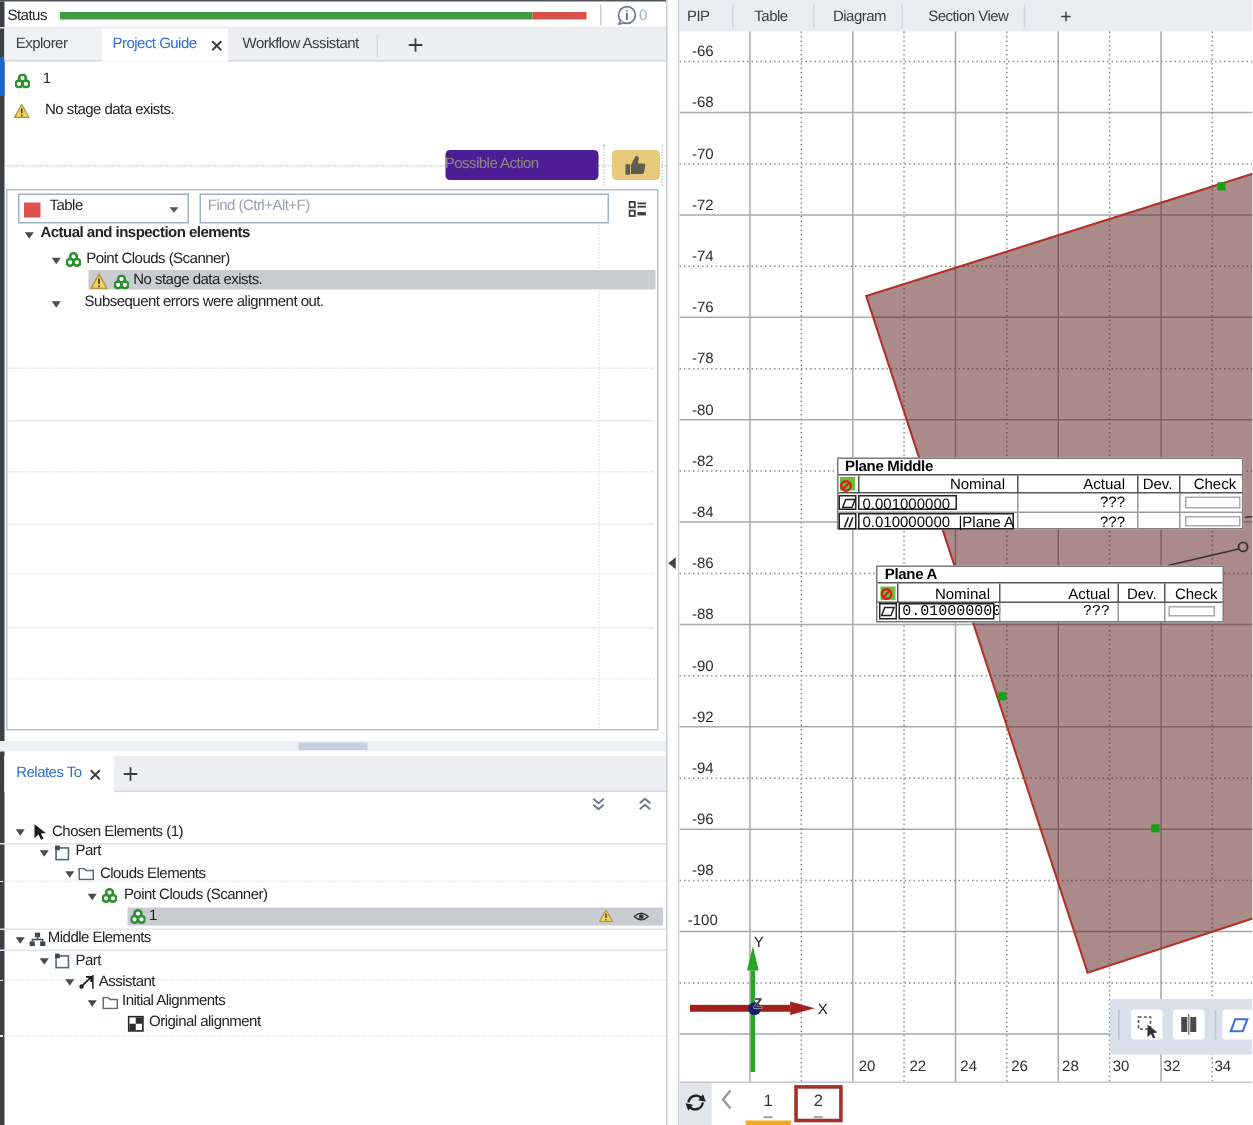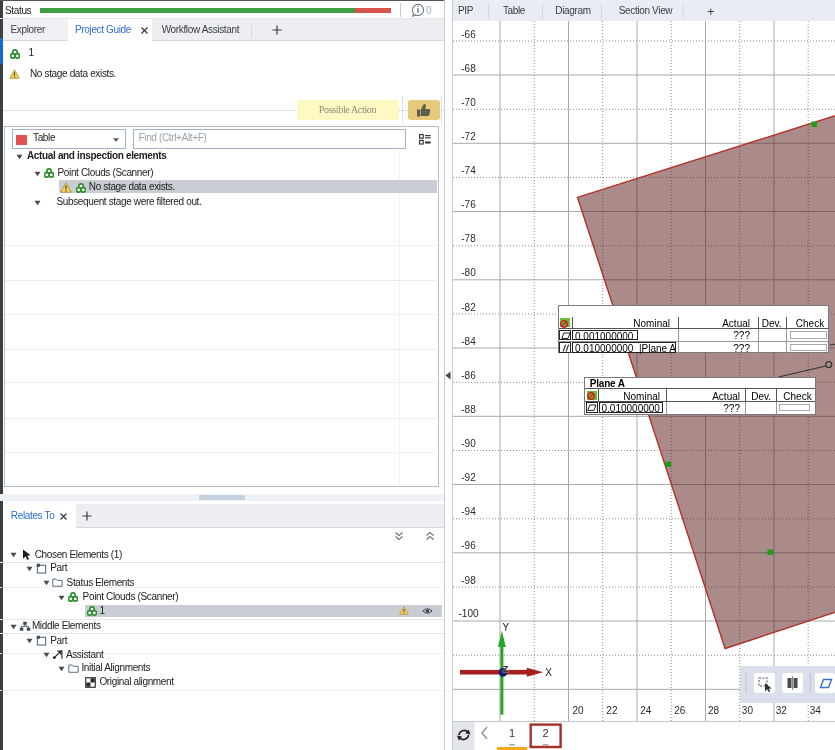--- a/index.html
+++ b/index.html
@@ -56,22 +56,22 @@
   <svg class="abs" style="left:9px;top:69px;" width="11" height="10" viewBox="0 0 12 11">
     <path d="M6 0.8 L11.3 10.2 L0.7 10.2 Z" fill="#f2d168" stroke="#b5952e" stroke-width="0.9" stroke-linejoin="round"></path>
     <rect x="5.4" y="3.6" width="1.2" height="3.7" fill="#55451a"></rect>
     <rect x="5.4" y="8.2" width="1.2" height="1.2" fill="#55451a"></rect>
   </svg>
   <div class="abs t" style="left:30px;top:67.1px;">No stage data exists.</div>
 
   <div class="abs" style="left:2.5px;top:110px;width:441px;height:0;border-top:1px dotted #c9ccd2;"></div>
   <div class="abs" style="left:401.5px;top:96px;width:0;height:28px;border-left:1px dotted #c9ccd2;"></div>
   <div class="abs" style="left:440.5px;top:96px;width:0;height:28px;border-left:1px dotted #c9ccd2;"></div>
-  <div class="abs t" style="left:296.5px;top:99.8px;width:102px;height:20.4px;background:#fef9c3;border-radius:3px;
-       color:#8b8b7e;text-align:center;line-height:20.4px;font-family:Liberation Serif, serif;">Possible Action</div>
+  <div class="abs t" style="left:296.5px;top:99.8px;width:102px;height:20.4px;background:#4c1d95;border-radius:3px;
+       color:#8b8b7e;text-align:left;line-height:20.4px;">Possible Action</div>
   <div class="abs" style="left:408px;top:99.8px;width:31.5px;height:20.4px;background:#e7c97b;border-radius:3px;"></div>
   <svg class="abs" style="left:416px;top:103px;" width="15" height="14" viewBox="0 0 15 14">
     <path d="M1 6.5 h3 v7 h-3 z M4.6 7 v6 h7.2 q1.4 0 1.6-1.4 l0.8-4.2 q0.2-1.4-1.3-1.4 h-3.6 l0.6-3.2 q0.2-1.6-1.2-1.8 l-0.9-0.1 z" fill="#5d5e4e"></path>
   </svg>
 
   <div class="abs" style="left:4px;top:126.3px;width:433px;height:359px;border:1px solid #b3bfd3;background:#fff;"></div>
 
   <div class="abs" style="left:5px;top:280px;width:431px;height:1px;background:#ececee;"></div>
   <div class="abs" style="left:5px;top:349px;width:431px;height:1px;background:#ececee;"></div>
   <div class="abs" style="left:5px;top:417.5px;width:431px;height:1px;background:#ececee;"></div>
@@ -120,21 +120,21 @@
   </svg>
   <svg class="abs" style="left:75.5px;top:182.5px;" width="10" height="10" viewBox="0 0 11 11">
     <circle cx="5.5" cy="3.4" r="2.5" fill="#fff" stroke="#2e8f2e" stroke-width="1.9"></circle>
     <circle cx="3" cy="7.6" r="2.5" fill="#fff" stroke="#2e8f2e" stroke-width="1.9"></circle>
     <circle cx="8" cy="7.6" r="2.5" fill="#fff" stroke="#2e8f2e" stroke-width="1.9"></circle>
   </svg>
   <div class="abs t" style="left:88.8px;top:180.4px;">No stage data exists.</div>
   <svg class="abs" style="left:34px;top:199.5px;" width="7" height="6" viewBox="0 0 8 7">
       <path d="M0.5 1 L7.5 1 L4 6 Z" fill="#4a4a4a"></path>
     </svg>
-  <div class="abs t" style="left:56.4px;top:194.8px;">Subsequent stage were filtered out.</div>
+  <div class="abs t" style="left:56.4px;top:194.8px;">Subsequent errors were alignment out.</div>
 
   <svg class="abs" style="left:444.5px;top:370.5px;" width="6" height="9" viewBox="0 0 6 9">
       <path d="M5.5 0.5 L5.5 8.5 L0.5 4.5 Z" fill="#444"></path>
     </svg>
 
   <div class="abs" style="left:0;top:493.8px;width:444px;height:7.6px;background:#eef1f5;"></div>
   <div class="abs" style="left:199px;top:494.8px;width:46px;height:5.4px;background:#c6d1e0;"></div>
 
   <div class="abs" style="left:2.5px;top:503.5px;width:441.5px;height:24px;background:#eceef2;"></div>
   <div class="abs" style="left:2.5px;top:527px;width:441.5px;height:1px;background:#d6d9de;"></div>
@@ -177,21 +177,21 @@
     <rect x="0.8" y="0.8" width="3.4" height="3.4" fill="#3c4854"></rect>
   </svg>
   <div class="abs t" style="left:50.3px;top:561.2px;">Part</div>
 
   <svg class="abs" style="left:42.6px;top:580px;" width="7" height="6" viewBox="0 0 8 7">
       <path d="M0.5 1 L7.5 1 L4 6 Z" fill="#4a4a4a"></path>
     </svg>
   <svg class="abs" style="left:52.2px;top:578px;" width="11" height="9" viewBox="0 0 12 10">
     <path d="M0.8 1.2 L4.6 1.2 L5.8 2.6 L11.2 2.6 L11.2 9.2 L0.8 9.2 Z" fill="#fff" stroke="#5c6b7c" stroke-width="1.1"></path>
   </svg>
-  <div class="abs t" style="left:66.6px;top:575.8px;">Status Elements</div>
+  <div class="abs t" style="left:66.6px;top:575.8px;">Clouds Elements</div>
 
   <svg class="abs" style="left:58.2px;top:594.5px;" width="7" height="6" viewBox="0 0 8 7">
       <path d="M0.5 1 L7.5 1 L4 6 Z" fill="#4a4a4a"></path>
     </svg>
   <svg class="abs" style="left:68.3px;top:592px;" width="10" height="10" viewBox="0 0 11 11">
     <circle cx="5.5" cy="3.4" r="2.5" fill="#fff" stroke="#2e8f2e" stroke-width="1.9"></circle>
     <circle cx="3" cy="7.6" r="2.5" fill="#fff" stroke="#2e8f2e" stroke-width="1.9"></circle>
     <circle cx="8" cy="7.6" r="2.5" fill="#fff" stroke="#2e8f2e" stroke-width="1.9"></circle>
   </svg>
   <div class="abs t" style="left:82.6px;top:590.2px;">Point Clouds (Scanner)</div>
@@ -387,20 +387,23 @@
     <path d="M487 727 L482 733 L487 739" fill="none" stroke="#999" stroke-width="1.6"></path>
     <text x="512" y="737" font-size="11" fill="#333" text-anchor="middle" font-family="Liberation Sans,sans-serif">1</text>
     <rect x="497" y="747" width="30.3" height="3" fill="#f5a81c"></rect>
     <rect x="509" y="744" width="6" height="1.5" fill="#aaa"></rect>
     <rect x="530.7" y="724.6" width="29.9" height="22.4" fill="#fff" stroke="#a52f2a" stroke-width="2.4"></rect>
     <text x="545.5" y="737" font-size="11" fill="#333" text-anchor="middle" font-family="Liberation Sans,sans-serif">2</text>
     <rect x="542.5" y="744" width="6" height="1.5" fill="#aaa"></rect>
   </svg>
 
   <div class="abs" style="left:557.8px;top:304.6px;width:271.2px;height:48.9px;background:#fff;border:1px solid #7a7a7a;box-sizing:border-box;font-family:'Liberation Sans',sans-serif;">
+    <div class="abs" style="left:0;top:0;width:100%;height:11.4px;border-bottom:1px solid #555;box-sizing:border-box;">
+      <span style="position:absolute;left:4.5px;top:0.2px;font-size:10px;font-weight:bold;color:#000;letter-spacing:-0.2px;white-space:nowrap;">Plane Middle</span>
+    </div>
     <div class="abs" style="left:0;top:11.4px;width:100%;height:12.4px;border-bottom:1px solid #555;box-sizing:border-box;">
       <div class="abs" style="left:1.5px;top:1.5px;width:10px;height:9px;background:#6abf3a;"></div>
       <svg class="abs" style="left:1.5px;top:3px;" width="9" height="9" viewBox="0 0 9 9">
         <circle cx="4" cy="4" r="3.2" fill="none" stroke="#cc2222" stroke-width="1.6"></circle>
         <line x1="1.8" y1="6.2" x2="6.2" y2="1.8" stroke="#cc2222" stroke-width="1.3"></line>
       </svg>
       <span style="position:absolute;right:158px;top:1.2px;font-size:10px;color:#000;">Nominal</span>
       <span style="position:absolute;right:78px;top:1.2px;font-size:10px;color:#000;">Actual</span>
       <span style="position:absolute;left:203px;top:1.2px;font-size:10px;color:#000;">Dev.</span>
       <span style="position:absolute;left:237px;top:1.2px;font-size:10px;color:#000;">Check</span>
@@ -453,21 +456,21 @@
       </svg>
       <span style="position:absolute;right:155px;top:1.2px;font-size:10px;color:#000;">Nominal</span>
       <span style="position:absolute;right:75px;top:1.2px;font-size:10px;color:#000;">Actual</span>
       <span style="position:absolute;left:166px;top:1.2px;font-size:10px;color:#000;">Dev.</span>
       <span style="position:absolute;left:198px;top:1.2px;font-size:10px;color:#000;">Check</span>
       <div class="abs" style="left:13px;top:0;width:1px;height:12.4px;background:#555;"></div>
       <div class="abs" style="left:80.3px;top:0;width:1px;height:12.4px;background:#555;"></div>
       <div class="abs" style="left:160.2px;top:0;width:1px;height:12.4px;background:#555;"></div>
       <div class="abs" style="left:190.4px;top:0;width:1px;height:12.4px;background:#555;"></div>
     </div>
-    <div class="abs" style="left:0;top:23.8px;width:100%;height:12.2px;">
+    <div class="abs" style="left:0;top:23.8px;width:100%;height:12.2px;font-family:Liberation Mono, monospace;">
       <div class="abs" style="left:0.7px;top:0.5px;width:12px;height:10.8px;border:1px solid #222;box-sizing:border-box;">
         <svg width="10" height="8" viewBox="0 0 10 8" style="position:absolute;left:0.5px;top:1px;">
             <path d="M2.8 1 L9 1 L7 6.4 L0.8 6.4 Z" fill="#fff" stroke="#222" stroke-width="1"></path>
           </svg>
       </div>
       <div class="abs" style="left:13.7px;top:0.5px;width:64px;height:10.8px;border:1px solid #222;box-sizing:border-box;">
         <span style="position:absolute;left:1.5px;top:-0.2px;font-size:10px;color:#000;white-space:nowrap;">0.010000000</span>
       </div>
       <span style="position:absolute;right:75px;top:1px;font-size:10px;color:#000;">???</span>
       <div class="abs" style="left:80.3px;top:0;width:1px;height:12.2px;background:#999;"></div>

